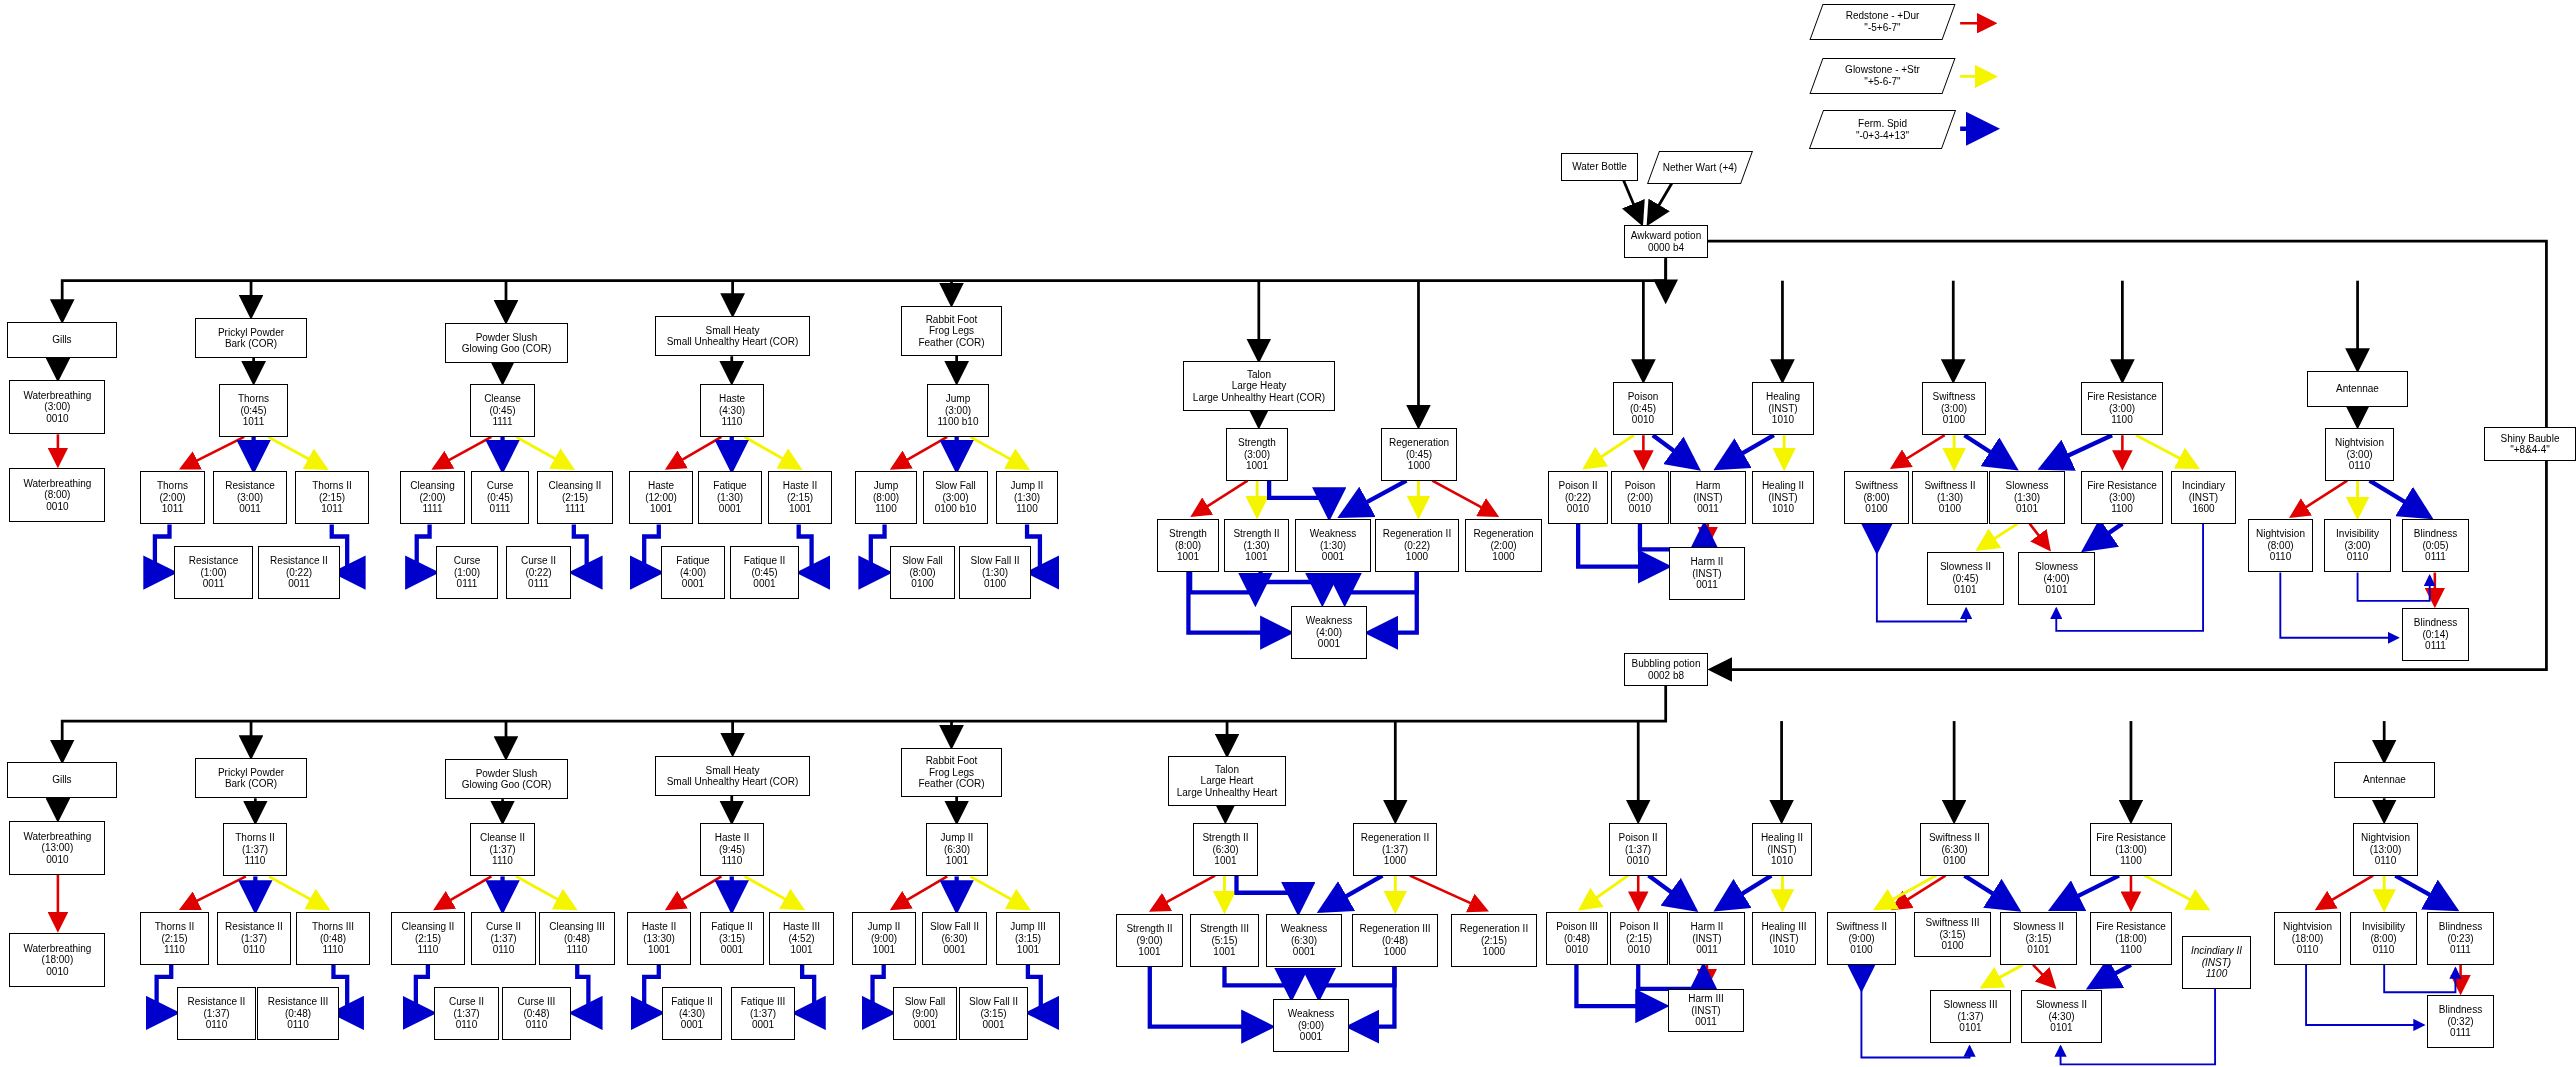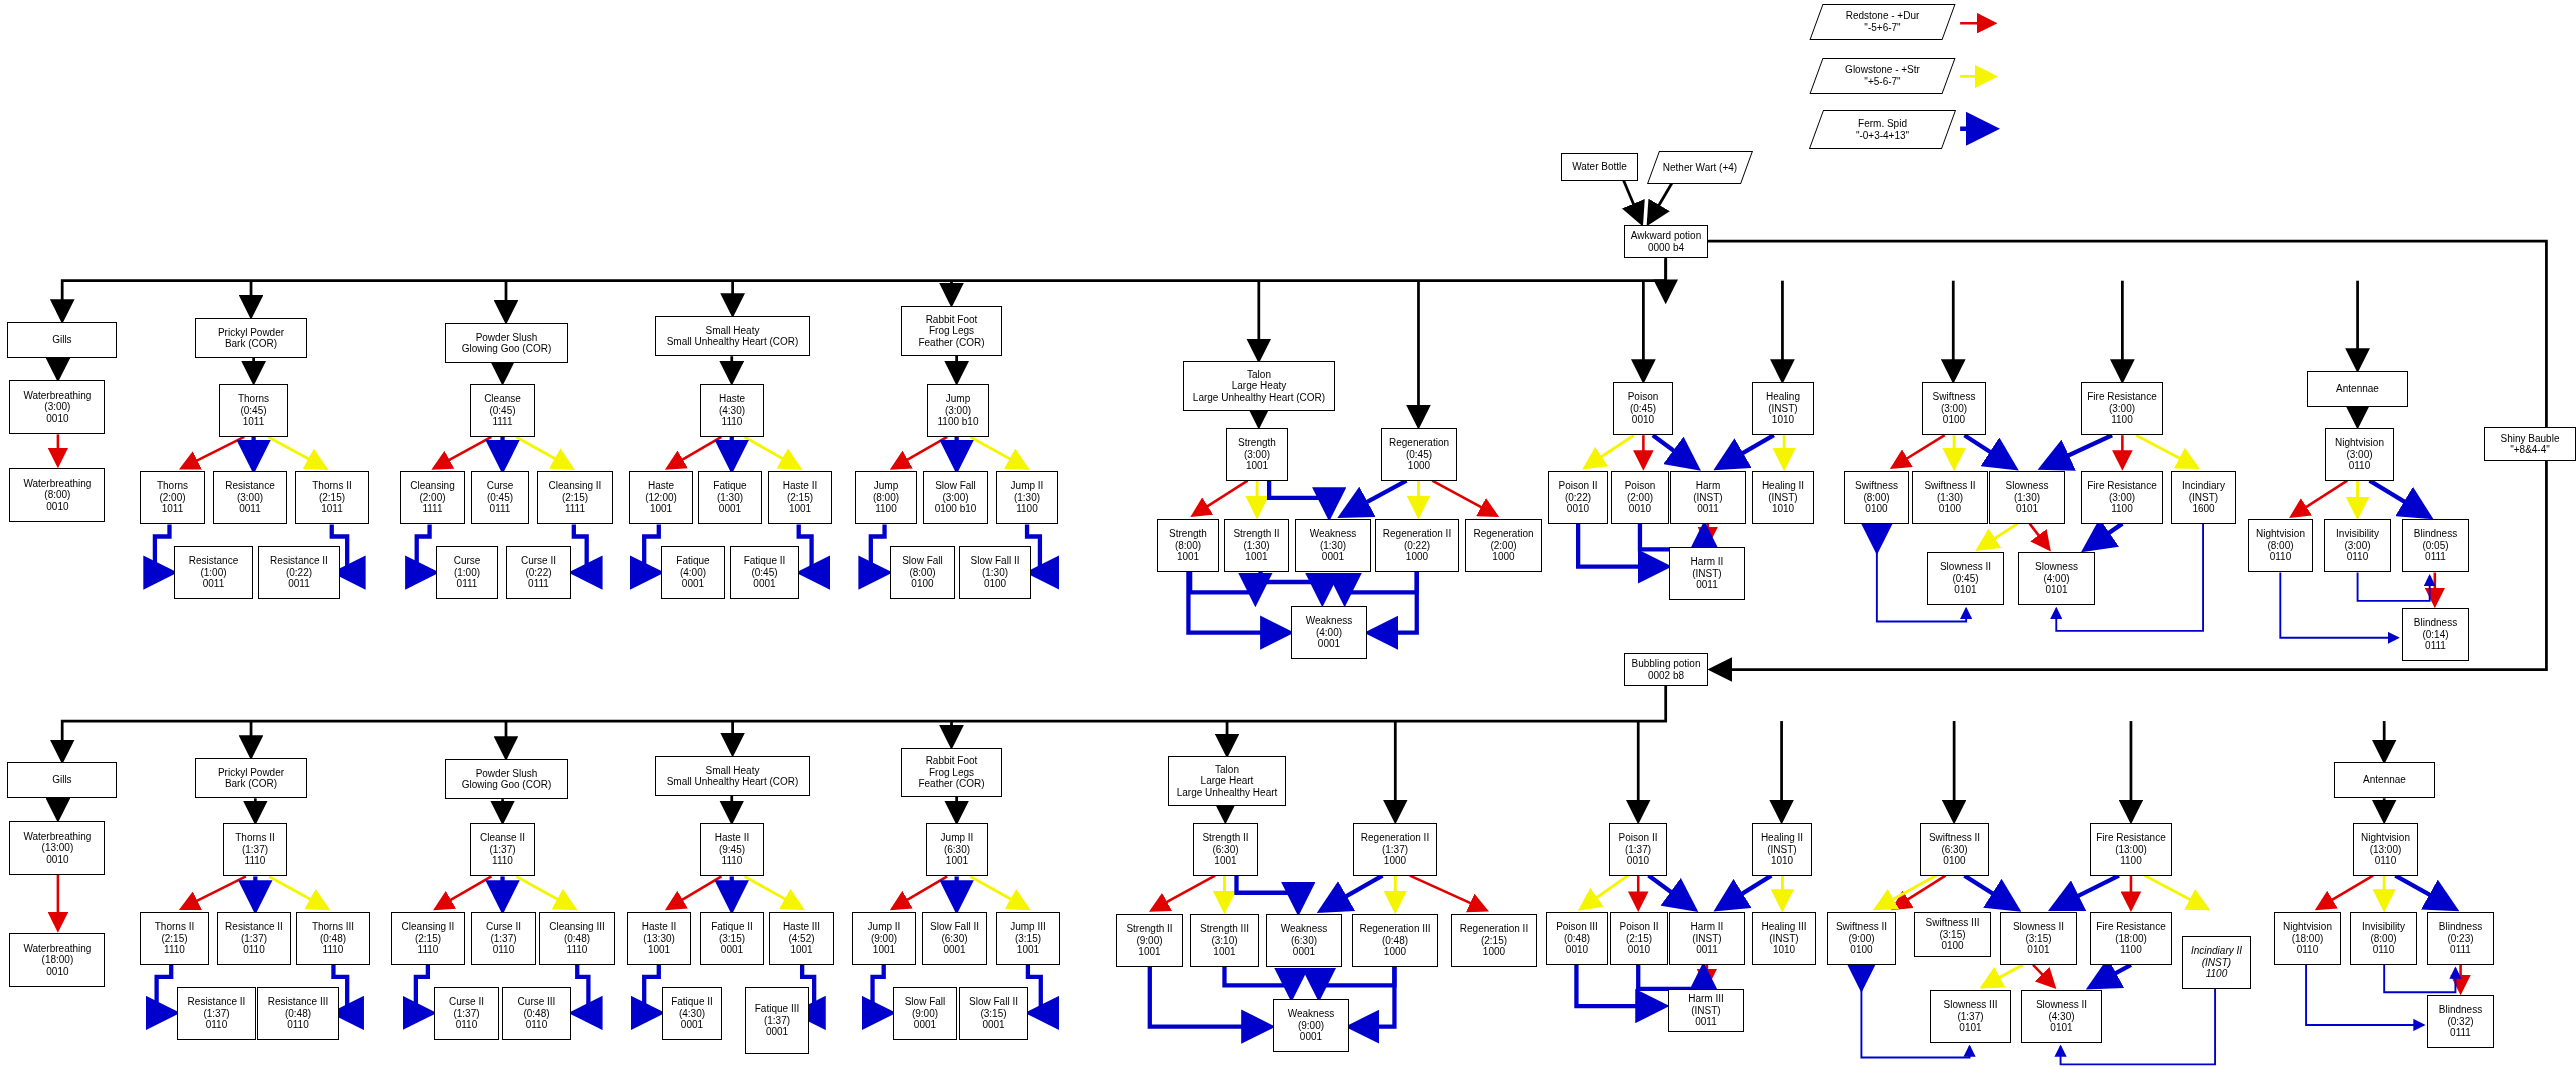--- a/index.html
+++ b/index.html
@@ -698,21 +698,21 @@
 <div class="node f11" style="left:769px;top:912px;width:65px;height:53px;">
   <span class="nm">Haste III
 (4:52)
 1001</span>
     </div>
 <div class="node f11" style="left:662px;top:987px;width:60px;height:53px;">
   <span class="nm">Fatique II
 (4:30)
 0001</span>
     </div>
-<div class="node f11" style="left:731px;top:987px;width:64px;height:67px;margin-left:14px;">
+<div class="node f11" style="left:731px;top:987px;width:64px;height:53px;">
   <span class="nm">Fatique III
 (1:37)
 0001</span>
     </div>
 
 <div class="node f11" style="left:926px;top:823px;width:62px;height:53px;">
   <span class="nm">Jump II
 (6:30)
 1001</span>
     </div>
@@ -747,21 +747,21 @@
 (6:30)
 1001</span>
     </div>
 <div class="node f11" style="left:1116px;top:914px;width:67px;height:53px;">
   <span class="nm">Strength II
 (9:00)
 1001</span>
     </div>
 <div class="node f11" style="left:1190px;top:914px;width:69px;height:53px;">
   <span class="nm">Strength III
-(3:10)
+(5:15)
 1001</span>
     </div>
 <div class="node f11" style="left:1266px;top:914px;width:76px;height:53px;">
   <span class="nm">Weakness
 (6:30)
 0001</span>
     </div>
 <div class="node f11" style="left:1273px;top:999px;width:76px;height:53px;">
   <span class="nm">Weakness
 (9:00)

